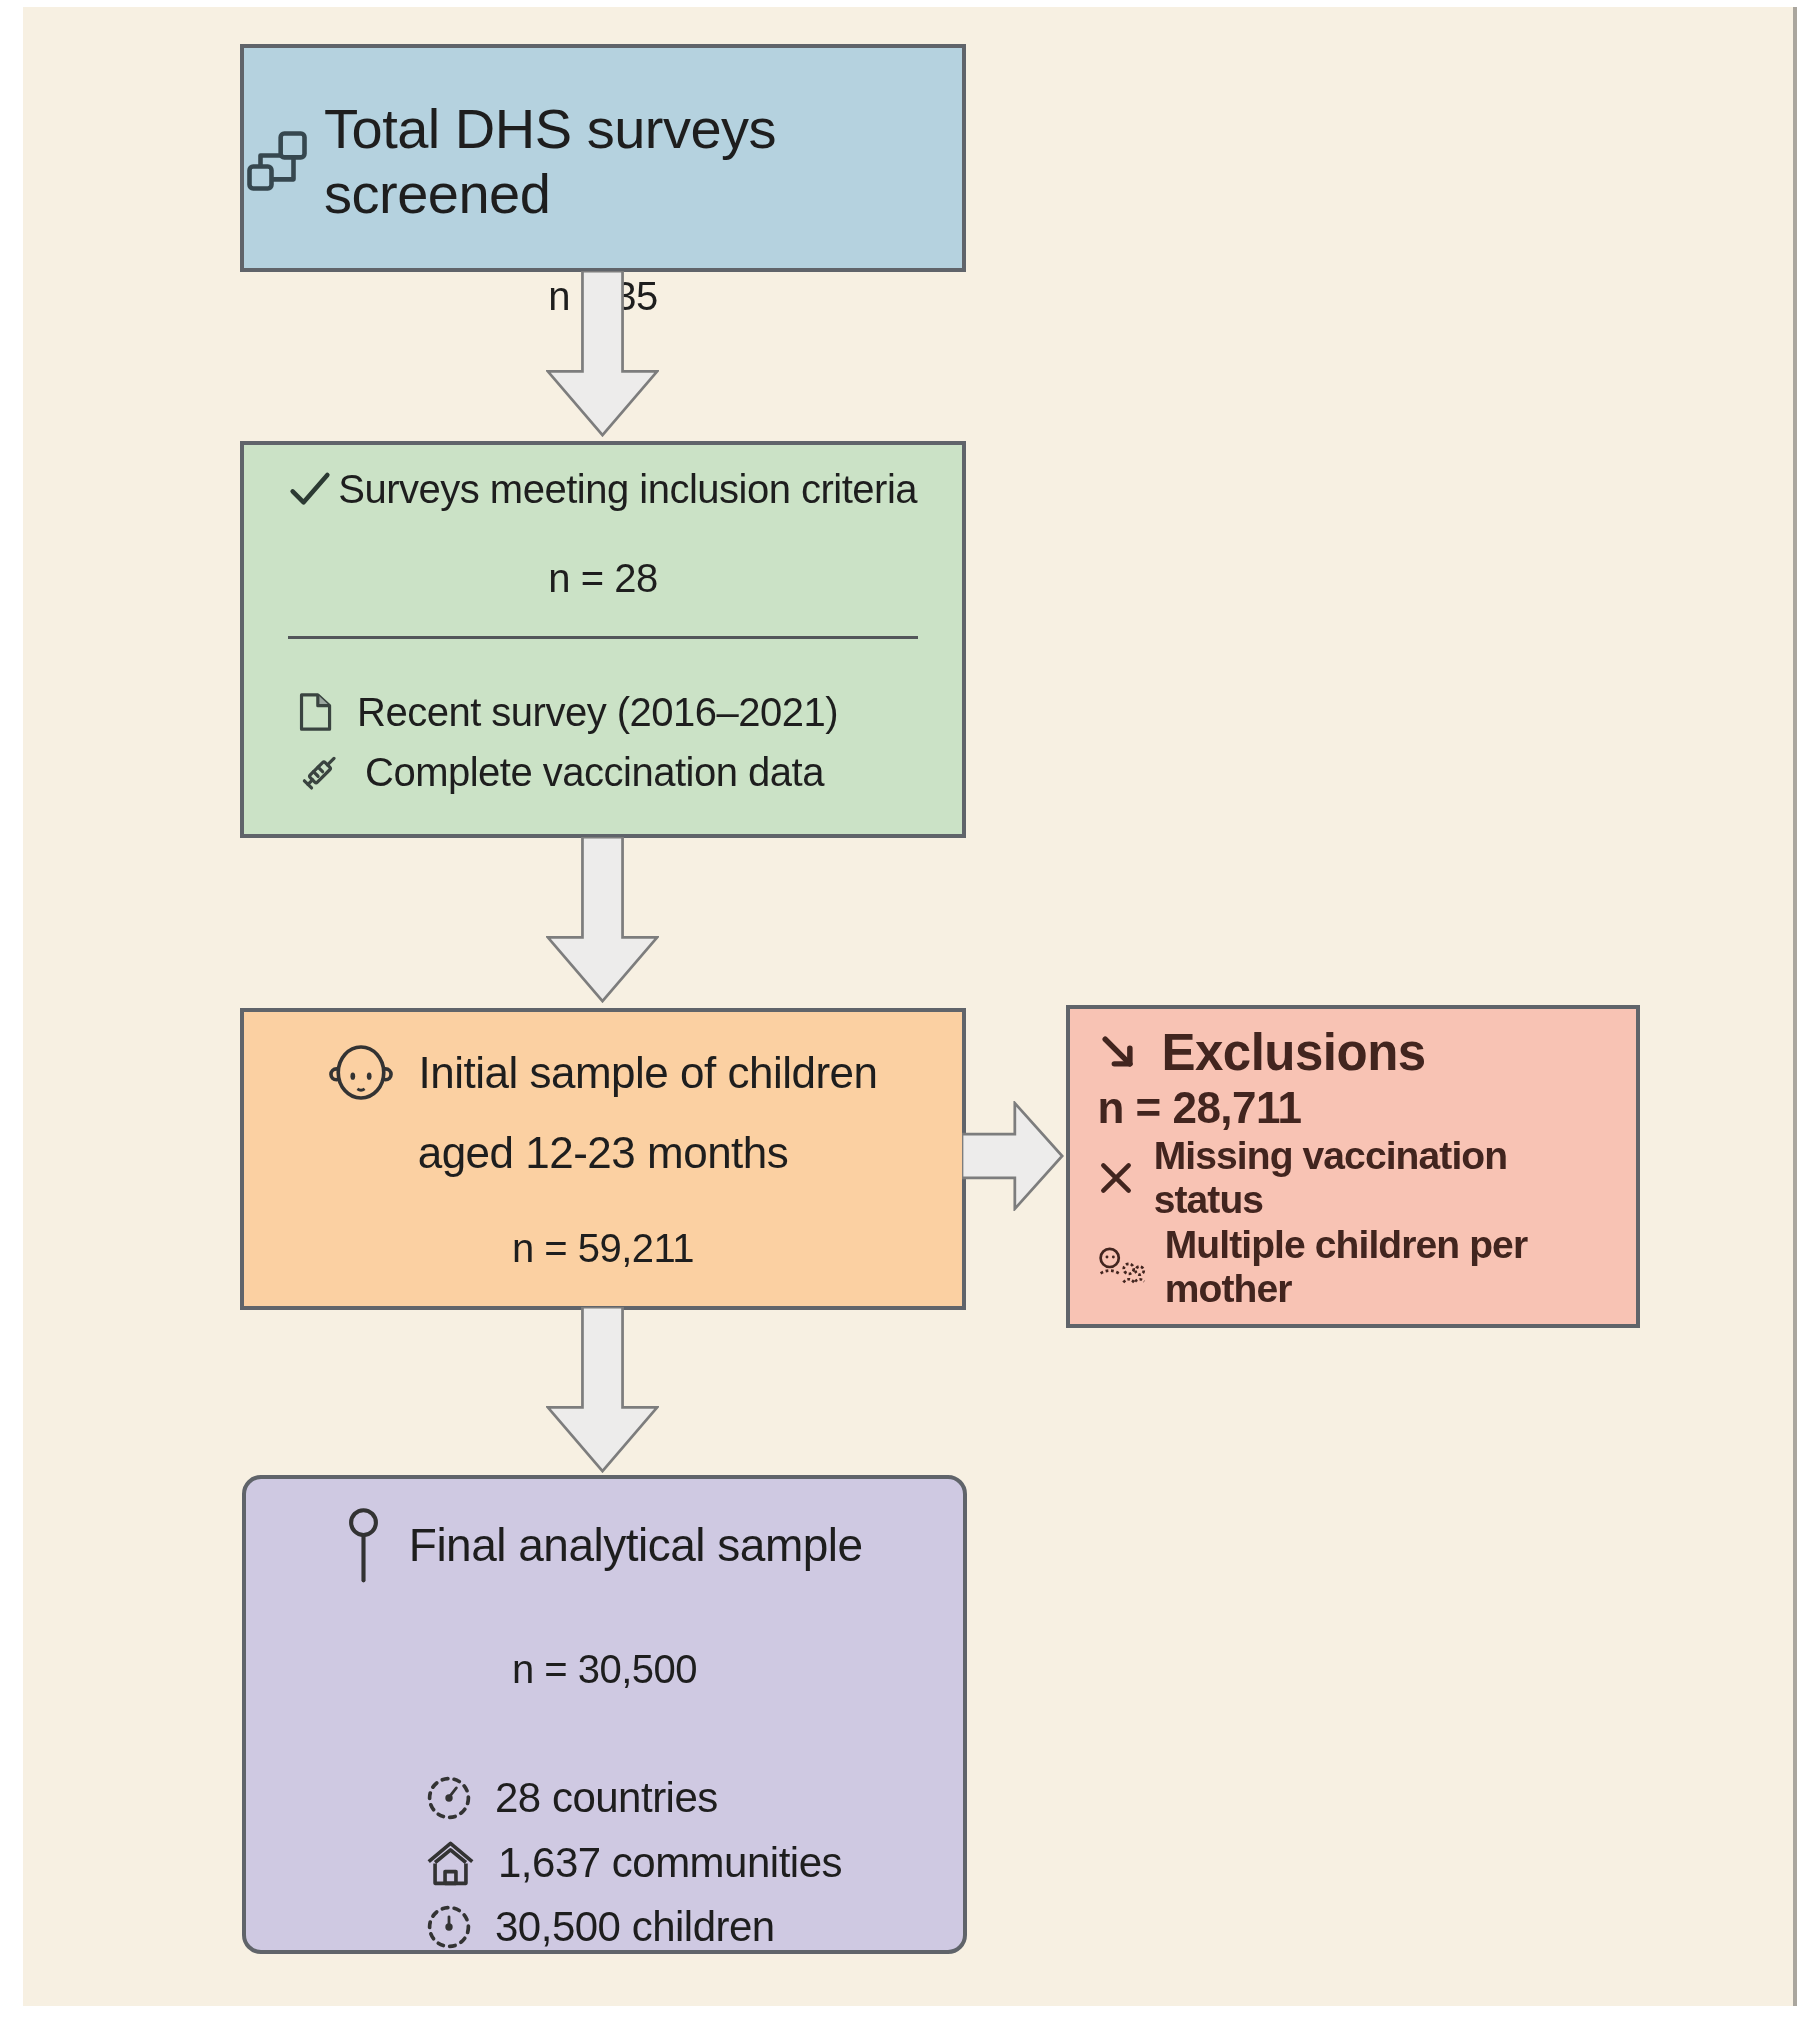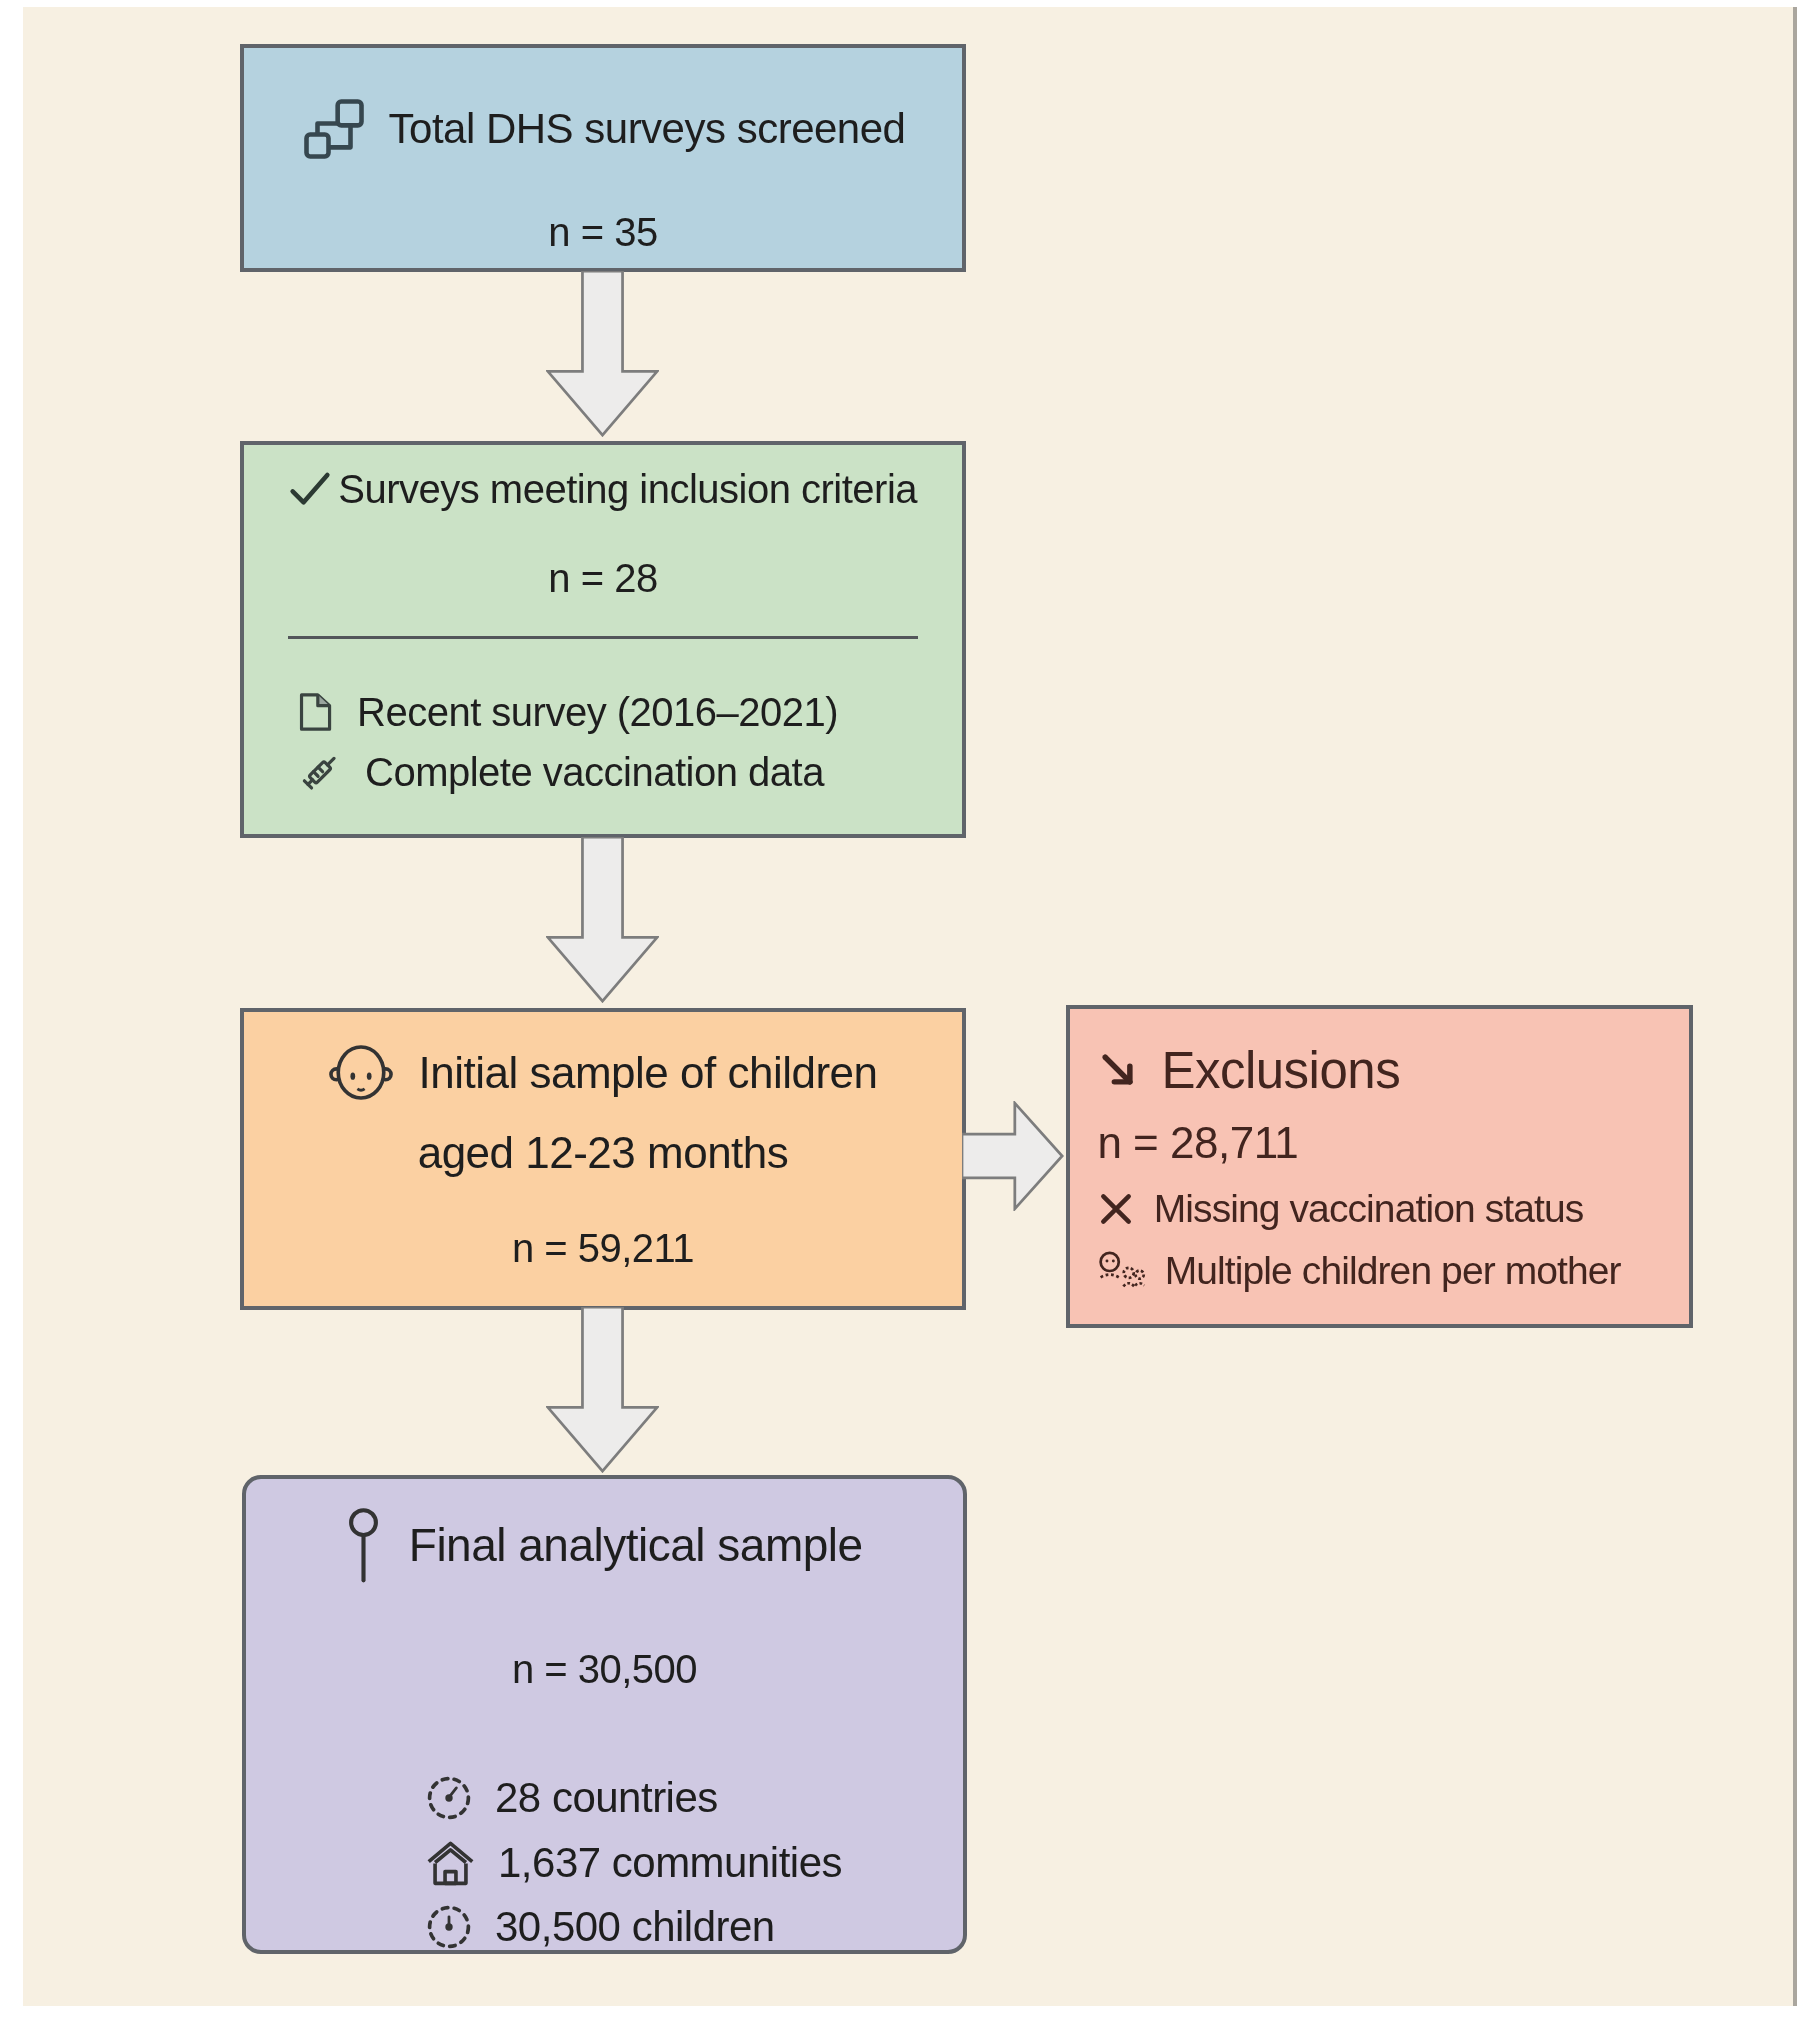--- a/index.html
+++ b/index.html
@@ -7,26 +7,26 @@
               font-family:"Liberation Sans", sans-serif; color:#1e1e1e;
               letter-spacing:-0.5px; }
   #canvas { position:absolute; left:23px; top:7.3px; width:1774px; height:1999px;
             background:#f7f0e2; border-right:4.6px solid #aaa69e; }
 
   .box { position:absolute; border:4.6px solid #60646a; display:flex;
          flex-direction:column; align-items:center; }
   .box-screened  { left:217px; top:37px;   width:726px; height:228px; background:#b5d2df; padding-top:48px; }
   .box-inclusion { left:217px; top:434px;  width:726px; height:397px; background:#cbe2c6; padding-top:22px; }
   .box-initial   { left:217px; top:1001px; width:726px; height:302px; background:#fbd0a2; padding-top:25px; }
-  .box-exclusions{ left:1043px; top:998px; width:627px; height:323px; background:#f8c3b4;
+  .box-exclusions{ left:1043px; top:998px; width:574px; height:323px; background:#f8c3b4;
                    color:#42251f; align-items:flex-start; justify-content:space-evenly;
-                   padding:12.8px 18.3px 12.8px 27.4px; }
+                   padding:12.8px 18.3px 12.8px 27.4px;font-weight:bold; }
   .box-final     { left:219px; top:1468px; width:725px; height:479px; background:#cfc9e2; padding-top:27.4px;border-radius:19px; }
 
-  .title-row { display:flex; align-items:center; gap:22px; font-size:42px; }
+  .title-row { display:flex; align-items:center; gap:14px; font-size:56px; }
   .title-row.tight { gap:7.3px; font-size:40px; }
   .n-label { font-size:40px; }
   .divider { height:2.7px; background:#53565a; width:calc(100% - 88px); }
 
   .details { display:flex; flex-direction:column; gap:14.6px; align-self:flex-start; }
   .detail-row { display:flex; align-items:center; gap:22px; font-size:40px; }
 
   .screened-n  { margin-top:48px; }
   .inclusion-n { margin-top:44px; }
   .inclusion-divider { margin-top:35px; }

